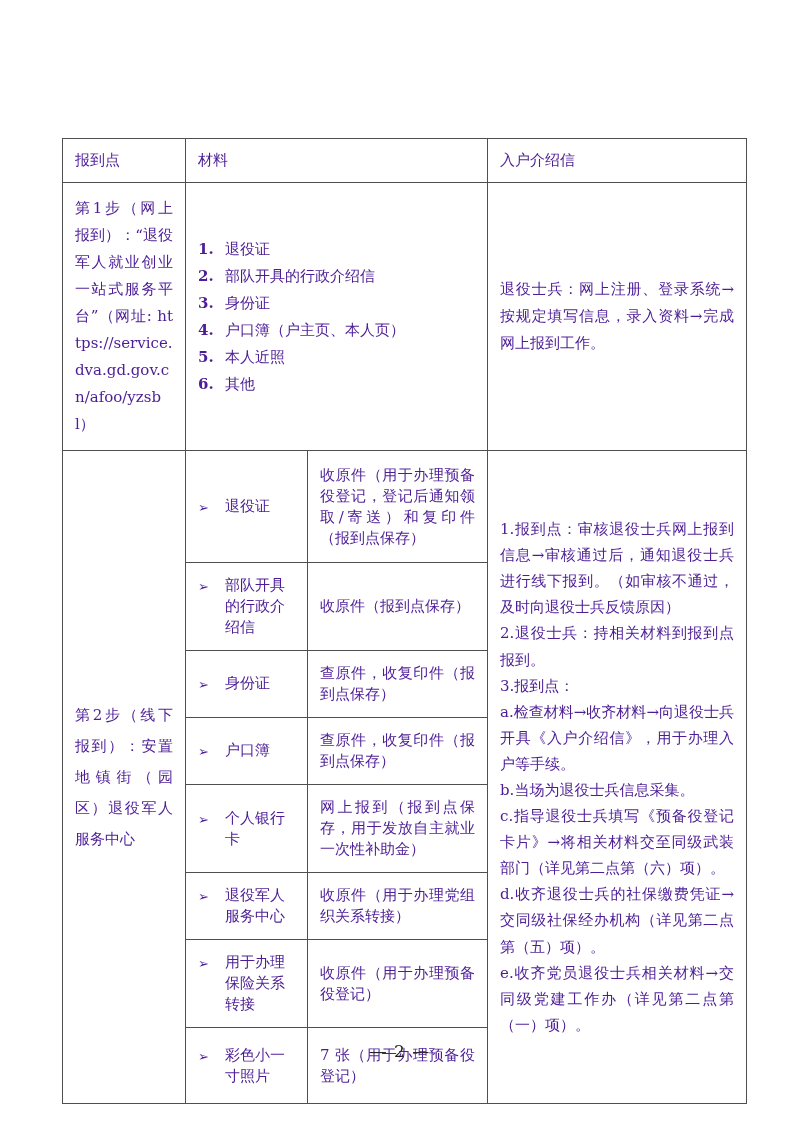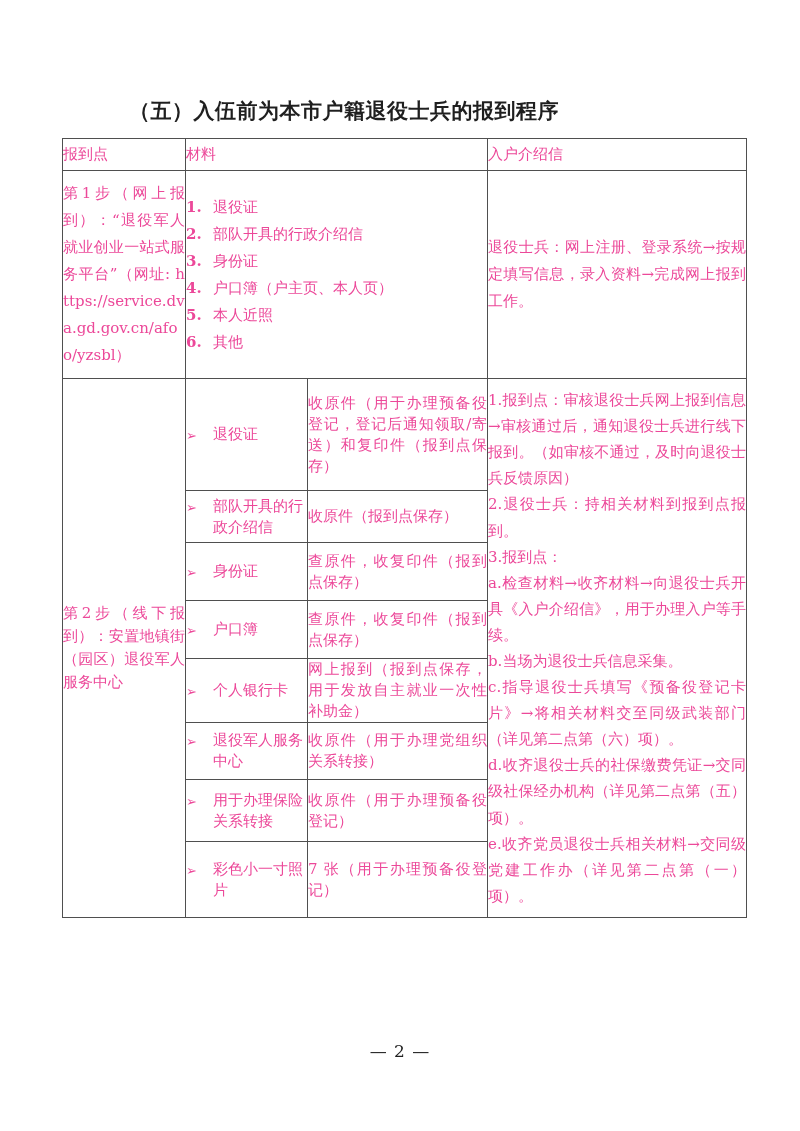--- a/index.html
+++ b/index.html
@@ -11,21 +11,21 @@
   }
   .doc-title {
     position:absolute; left:129px; top:97px;
     font-size:21px; font-weight:700; letter-spacing:0.5px; white-space:nowrap;
   }
   table.doc {
     position:absolute; left:62px; top:138px; width:684px;
     table-layout:fixed; border-collapse:collapse; font-size:15px;
   }
   table.doc td {
-    border:1px solid #4f4f4f; padding:0; vertical-align:middle; color:#ec4899;
+    border:1px solid #4f4f4f; padding:12px; vertical-align:middle; color:#4c1d95;
   }
   tr.rh-hdr { height:32px; }
   tr.rh-r1  { height:208px; }
   tr.rh-s1  { height:112px; }
   tr.rh-s2  { height:52px; }
   tr.rh-s3  { height:58px; }
   tr.rh-s4  { height:58px; }
   tr.rh-s5  { height:60px; }
   tr.rh-s6  { height:57px; }
   tr.rh-s7  { height:62px; }
@@ -35,21 +35,21 @@
 
   .c-point1 {
     vertical-align:top; padding:6px 4px 0 8px;
     line-height:27px; text-align:justify; word-break:break-all;
   }
   .c-mats { padding:0 4px 0 12px; }
   .ml-item { display:flex; line-height:27px; }
   .ml-num  { width:27px; flex:none; font-weight:700; }
   .c-flow1 { padding:0 8px 0 10px; line-height:27px; text-align:justify; }
 
-  .c-point2 { padding:0 6px 0 8px; line-height:23px; text-align:justify; }
+  .c-point2 { padding:0 6px 0 8px; line-height:31px; text-align:justify; }
 
   .c-item { padding:0 4px 0 9px; }
   .item-flex { display:flex; line-height:21px; }
   .item-bullet {
     width:27px; flex:none; padding-top:1px;
     font-family:"DejaVu Sans","Liberation Sans",sans-serif; font-size:13px;
   }
   .item-text { flex:1; }
 
   .c-note { padding:0 5px 0 8px; line-height:21px; text-align:justify; }
@@ -65,21 +65,20 @@
   .page-number {
     position:absolute; left:0; top:1041px; width:800px;
     text-align:center; font-size:17px; letter-spacing:1px;
   }
 </style>
 </head>
 <body>
 
 <div class="page">
 
-  <div class="doc-title">（五）入伍前为本市户籍退役士兵的报到程序</div>
 
   <table class="doc">
     <colgroup>
       <col style="width:123px">
       <col style="width:122px">
       <col style="width:180px">
       <col style="width:259px">
     </colgroup>
 
     <tbody>

